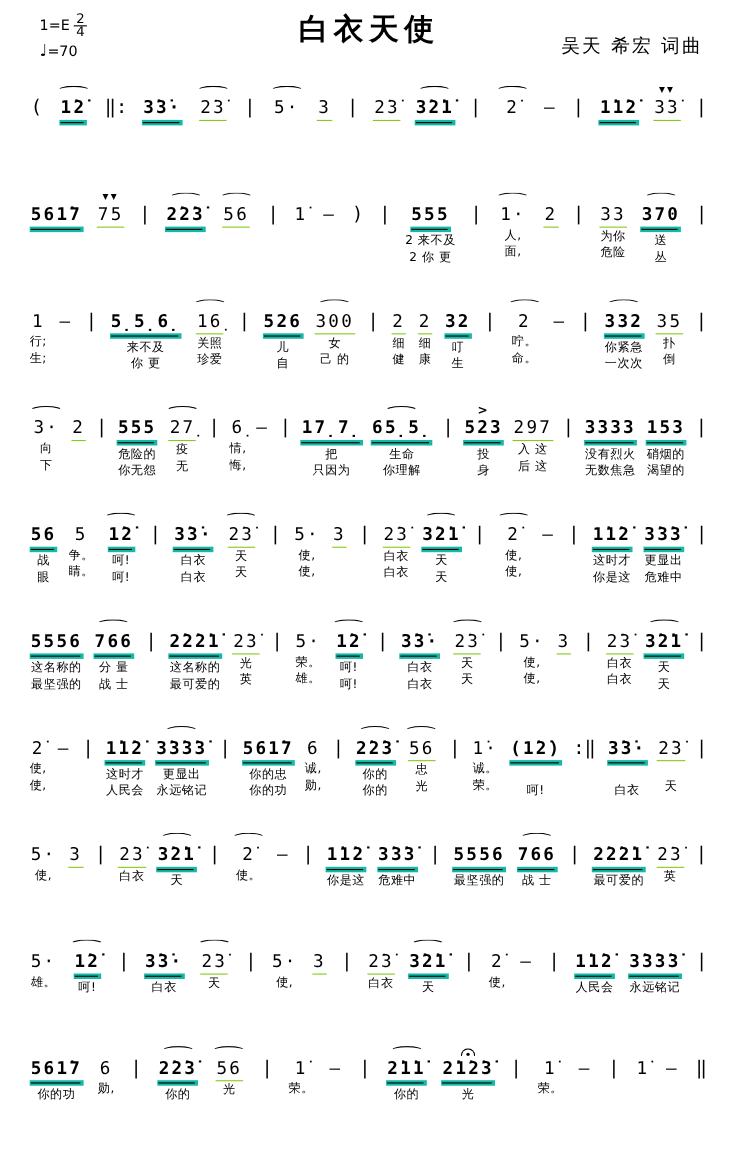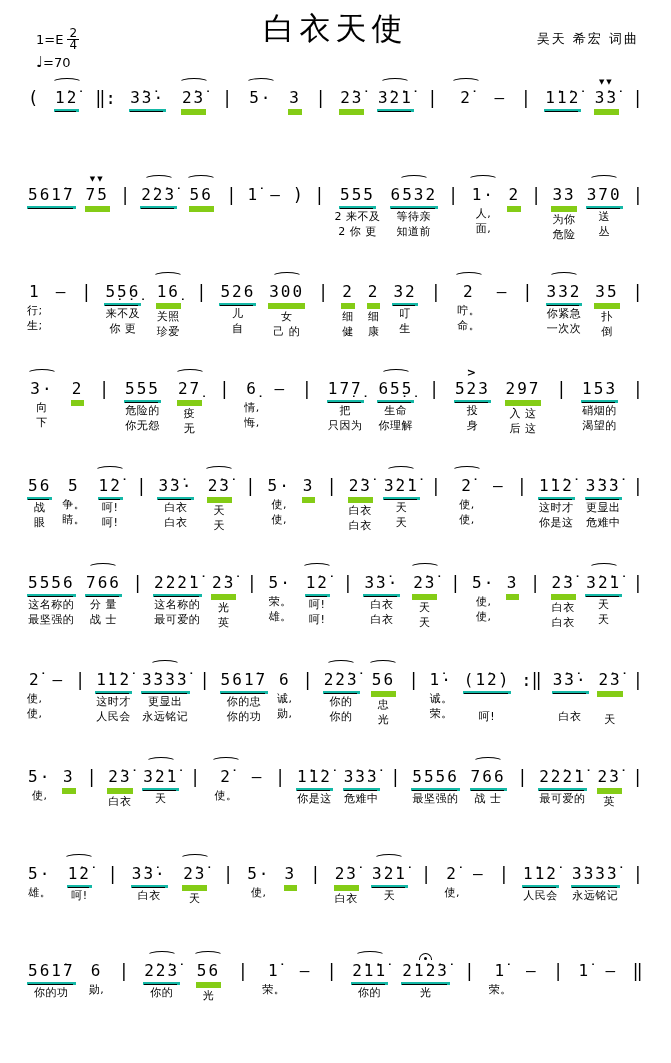--- a/index.html
+++ b/index.html
@@ -1,36 +1,36 @@
 <!DOCTYPE html>
 <html><head>
 <meta charset="utf-8">
 <style>
   html,body{margin:0;padding:0;background:#fff;}
   .page{width:671px;height:1063px;background:#fff;color:#000;box-sizing:border-box;
         padding:4px 26px 0 26px;overflow:hidden;position:relative;
         font-family:"DejaVu Sans",sans-serif;}
   .header{position:relative;height:62px;}
-  .title{text-align:center;font-size:31px;font-weight:normal;letter-spacing:5px;padding-top:4px;}
-  .credit{position:absolute;right:6px;top:26px;font-size:13px;letter-spacing:2px;}
-  .keybox{position:absolute;left:10px;top:24px;font-size:13px;line-height:15px;}
+  .title{text-align:center;font-size:27px;font-weight:bold;letter-spacing:5px;padding-top:4px;}
+  .credit{position:absolute;right:6px;top:26px;font-size:17px;letter-spacing:2px;}
+  .keybox{position:absolute;left:10px;top:8px;font-size:13px;line-height:15px;}
   .keyline{display:flex;align-items:center;gap:4px;}
   .frac{display:inline-flex;flex-direction:column;align-items:center;font-size:12px;line-height:11px;}
   .frac .num{border-bottom:1px solid #000;padding:0 2px;}
   .tempo{margin-top:4px;font-size:13px;}
   .tempo .qnote{font-size:15px;}
   
   .score{padding-top:8px;}
   .line{display:flex;justify-content:space-between;align-items:flex-start;height:67px;margin-bottom:30px;}
   .col{display:flex;flex-direction:column;align-items:center;margin:0 1px;}
   .top{height:13px;display:flex;align-items:flex-end;justify-content:center;}
   .note{position:relative;display:inline-block;font-family:"DejaVu Sans Mono","Liberation Mono",monospace;
         font-size:16px;line-height:22px;height:22px;letter-spacing:2px;white-space:pre;padding:0 1px;}
-  .u1{border-bottom:6px solid #84cc16;}
-  .u2{border-bottom:3px solid #14b8a6;}
+  .u1{border-bottom:1px solid #84cc16;}
+  .u2{border-bottom:5px solid #14b8a6;font-weight:bold;}
   .u2::after{content:"";position:absolute;left:1px;right:3px;bottom:-3px;height:1px;background:#000;}
   .bar .note{letter-spacing:0;font-size:17px;}
   .lyr{font-size:11px;height:15px;line-height:15px;white-space:pre;letter-spacing:0.5px;}
   .arc{width:30px;height:9px;box-sizing:border-box;border:1px solid transparent;border-top:1px solid #000;border-radius:50%;}
   .mark{font-size:7px;letter-spacing:2px;line-height:9px;}
   .mark.accent{font-size:11px;font-weight:bold;line-height:11px;}
   .fermata{width:13px;height:7px;box-sizing:border-box;border:1px solid #000;border-bottom:none;
            border-radius:13px 13px 0 0;position:relative;}
   .fermata::after{content:"";position:absolute;left:50%;bottom:0;margin-left:-1.5px;width:3px;height:3px;
                   background:#000;border-radius:50%;}
@@ -244,28 +244,20 @@
           <div class="note u0">|</div>
           <div class="lyr"></div>
           <div class="lyr"></div>
         </div>
         <div class="col">
           <div class="top"></div>
           <div class="note u2">555</div>
           <div class="lyr">2 来不及</div>
           <div class="lyr">2 你 更</div>
         </div>
-        <div class="col">
-          <div class="top">
-            <div class="arc"></div>
-          </div>
-          <div class="note u2">6532</div>
-          <div class="lyr">等待亲</div>
-          <div class="lyr">知道前</div>
-        </div>
         <div class="col bar">
           <div class="top"></div>
           <div class="note u0">|</div>
           <div class="lyr"></div>
           <div class="lyr"></div>
         </div>
         <div class="col">
           <div class="top">
             <div class="arc"></div>
           </div>
@@ -521,20 +513,26 @@
           <div class="top"></div>
           <div class="note u1">297</div>
           <div class="lyr">入 这</div>
           <div class="lyr">后 这</div>
         </div>
         <div class="col bar">
           <div class="top"></div>
           <div class="note u0">|</div>
           <div class="lyr"></div>
           <div class="lyr"></div>
+        </div>
+        <div class="col">
+          <div class="top"></div>
+          <div class="note u2">3333</div>
+          <div class="lyr">没有烈火</div>
+          <div class="lyr">无数焦急</div>
         </div>
         <div class="col">
           <div class="top"></div>
           <div class="note u2">153</div>
           <div class="lyr">硝烟的</div>
           <div class="lyr">渴望的</div>
         </div>
         <div class="col bar">
           <div class="top"></div>
           <div class="note u0">|</div>

